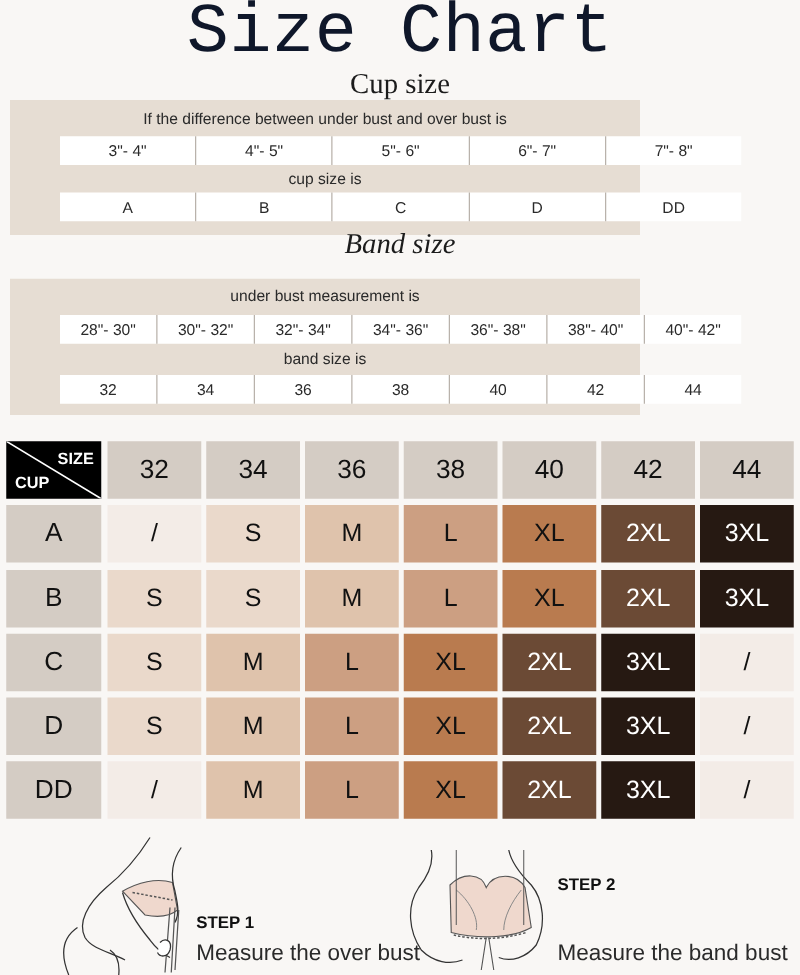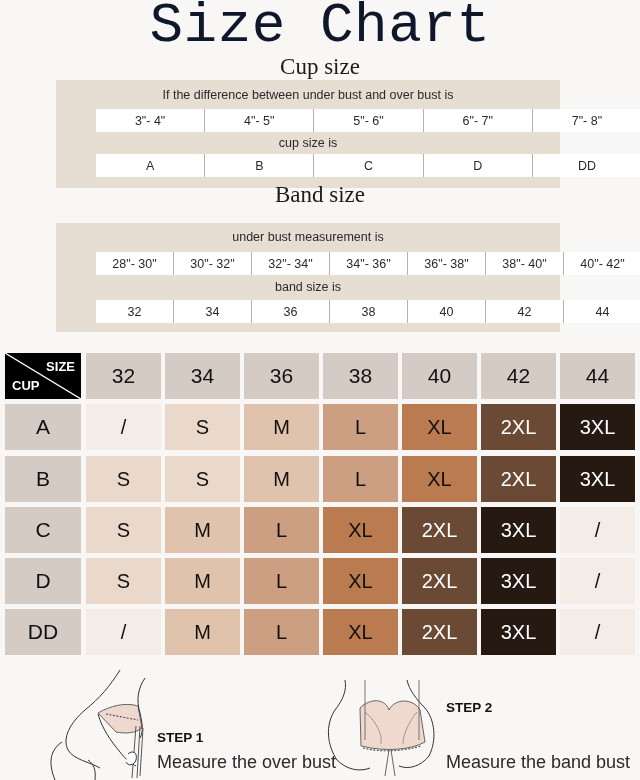--- a/index.html
+++ b/index.html
@@ -10,21 +10,21 @@
     position: absolute; left: 0; right: 0; top: 0;
     text-align: center; font-family: Liberation Mono, monospace;
     font-size: 56px; line-height: 52px; color: #0f172a; letter-spacing: 0.5px;
   }
   .section-title {
     position: absolute; left: 0; right: 0; text-align: center;
     font-family: "Liberation Serif", "DejaVu Serif", serif;
     font-size: 23px; color: #1c1c1c;
   }
   .panel {
-    position: absolute; left: 8px; width: 504px; background: #e6ddd3; margin-left: 48px;
+    position: absolute; left: 8px; width: 504px; background: #e6ddd3;
   }
   .caption {
     position: absolute; left: 0; right: 0; text-align: center;
     font-size: 12.5px; color: #2a2a2a;
   }
   .row-white {
     position: absolute; left: 40px; width: 545px; height: 23px;
     display: flex; background: #fff;
   }
   .row-white .cell {
@@ -64,21 +64,21 @@
   <div class="caption" style="top:56px;">cup size is</div>
   <div class="row-white" style="top:74px;">
     <div class="cell">A</div>
     <div class="cell">B</div>
     <div class="cell">C</div>
     <div class="cell">D</div>
     <div class="cell">DD</div>
   </div>
 </div>
 
-<div class="section-title" style="top:182px;">Band size</div>
+<div class="section-title" style="top:182px;font-style:italic;">Band size</div>
 <div class="panel" style="top:223px; height:109px;">
   <div class="caption" style="top:7px;">under bust measurement is</div>
   <div class="row-white" style="top:29px;">
     <div class="cell">28"- 30"</div>
     <div class="cell">30"- 32"</div>
     <div class="cell">32"- 34"</div>
     <div class="cell">34"- 36"</div>
     <div class="cell">36"- 38"</div>
     <div class="cell">38"- 40"</div>
     <div class="cell">40"- 42"</div>

